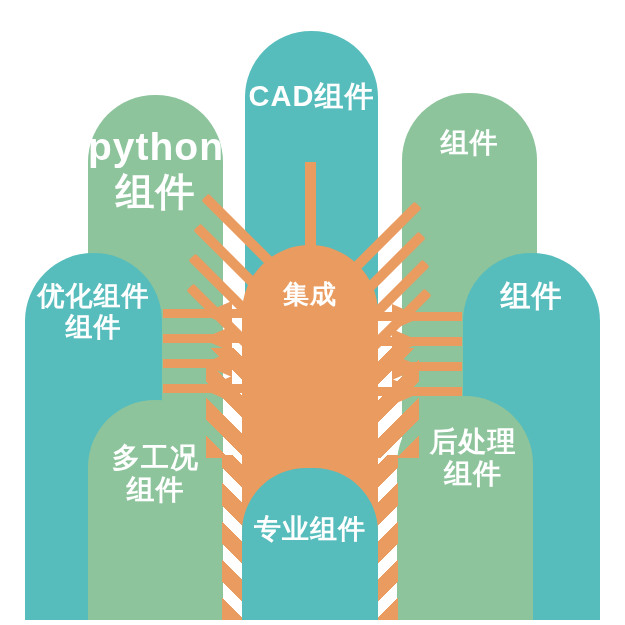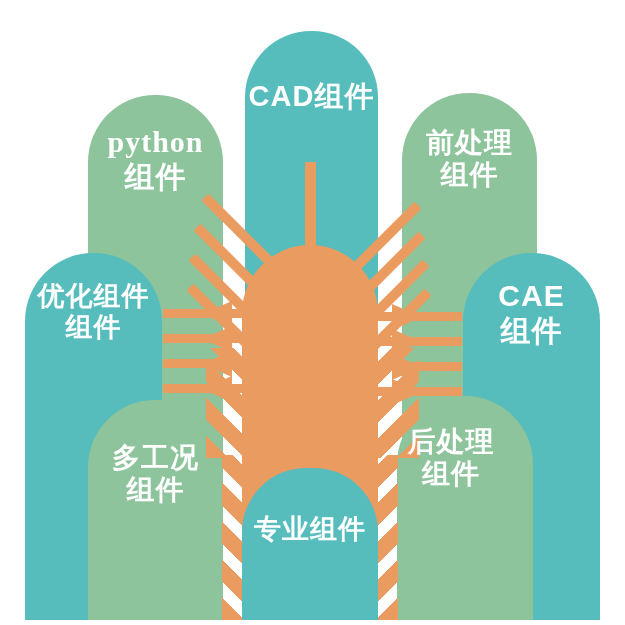--- a/index.html
+++ b/index.html
@@ -80,43 +80,42 @@
   <div class="ray z6" style="left:370px;top:362px;width:92px;height:9px;"></div>
   <div class="ray z6" style="left:370px;top:387px;width:92px;height:9px;"></div>
   <div class="arrowhead right z6" style="left:392px;top:304px;"></div>
   <div class="arrowhead right z6" style="left:392px;top:329px;"></div>
   <div class="arrowhead right z6" style="left:392px;top:354px;"></div>
   <div class="arrowhead right z6" style="left:392px;top:379px;"></div>
 
   <div class="label lz1" style="left:245px;top:80px;width:133px;font-size:29px;">
     <span>CAD组件</span>
   </div>
-  <div class="label lz1" style="left:88px;top:125px;width:135px;font-size:30px;font-family:Liberation Serif, serif;">
+  <div class="label lz1" style="left:88px;top:125px;width:135px;font-size:39px;">
     <span>python</span>
       <span>组件</span>
   </div>
   <div class="label lz1" style="left:402px;top:127px;width:135px;font-size:28px;">
-    <span>前处理</span>
       <span>组件</span>
   </div>
   <div class="label lz1" style="left:25px;top:281px;width:137px;font-size:27px;">
     <span>优化组件</span>
       <span>组件</span>
   </div>
   <div class="label lz1" style="left:463px;top:279px;width:137px;font-size:30px;">
-    <span>CAE</span>
       <span>组件</span>
   </div>
   <div class="label lz1" style="left:88px;top:430px;width:135px;font-size:28px;margin-top:12px;">
     <span>多工况</span>
       <span>组件</span>
   </div>
-  <div class="label lz1" style="left:383px;top:426px;width:136px;font-size:28px;">
+  <div class="label lz1" style="left:405px;top:426px;width:136px;font-size:28px;">
     <span>后处理</span>
       <span>组件</span>
   </div>
   <div class="label lz1" style="left:242px;top:280px;width:136px;font-size:26px;">
+      <span>集成</span>
   </div>
   <div class="label lz1" style="left:242px;top:514px;width:136px;font-size:27px;">
     <span>专业组件</span>
   </div>
 
 </div>
 
 </body></html>

